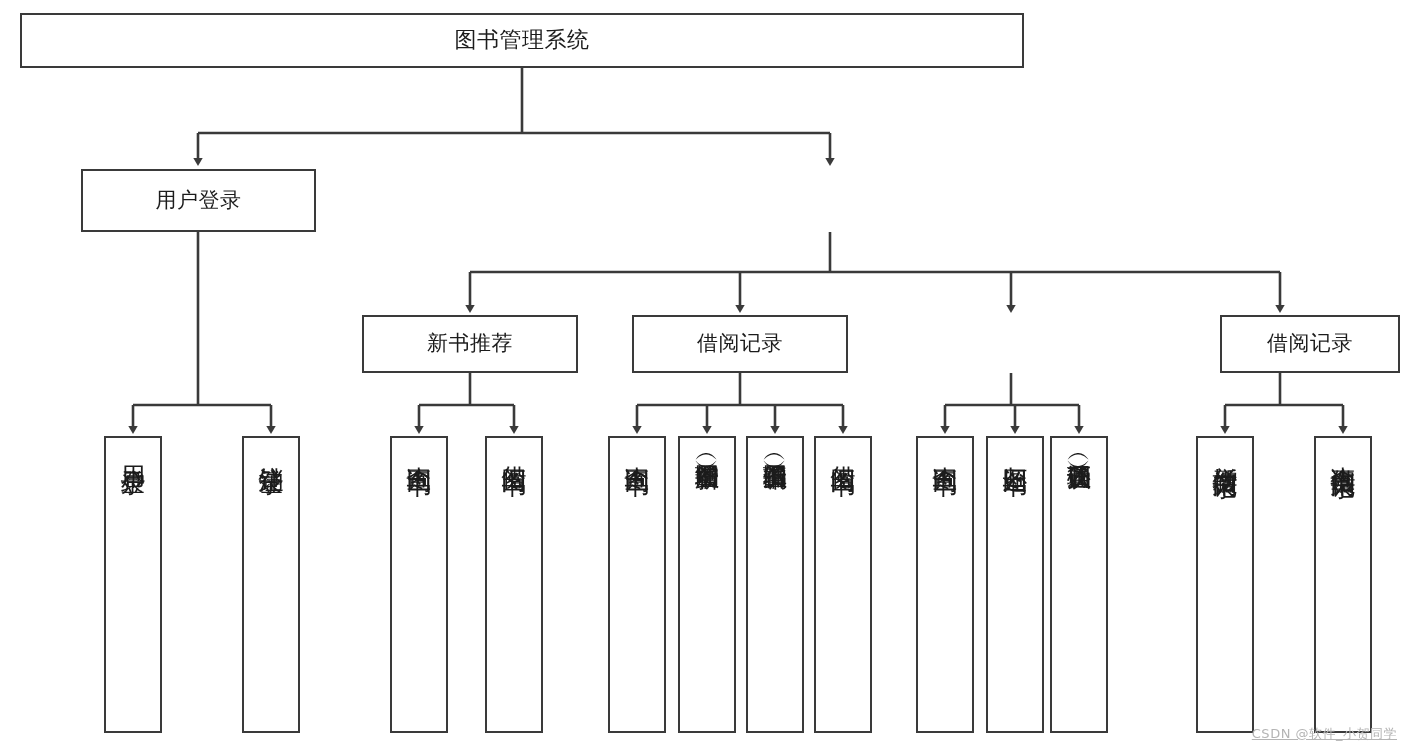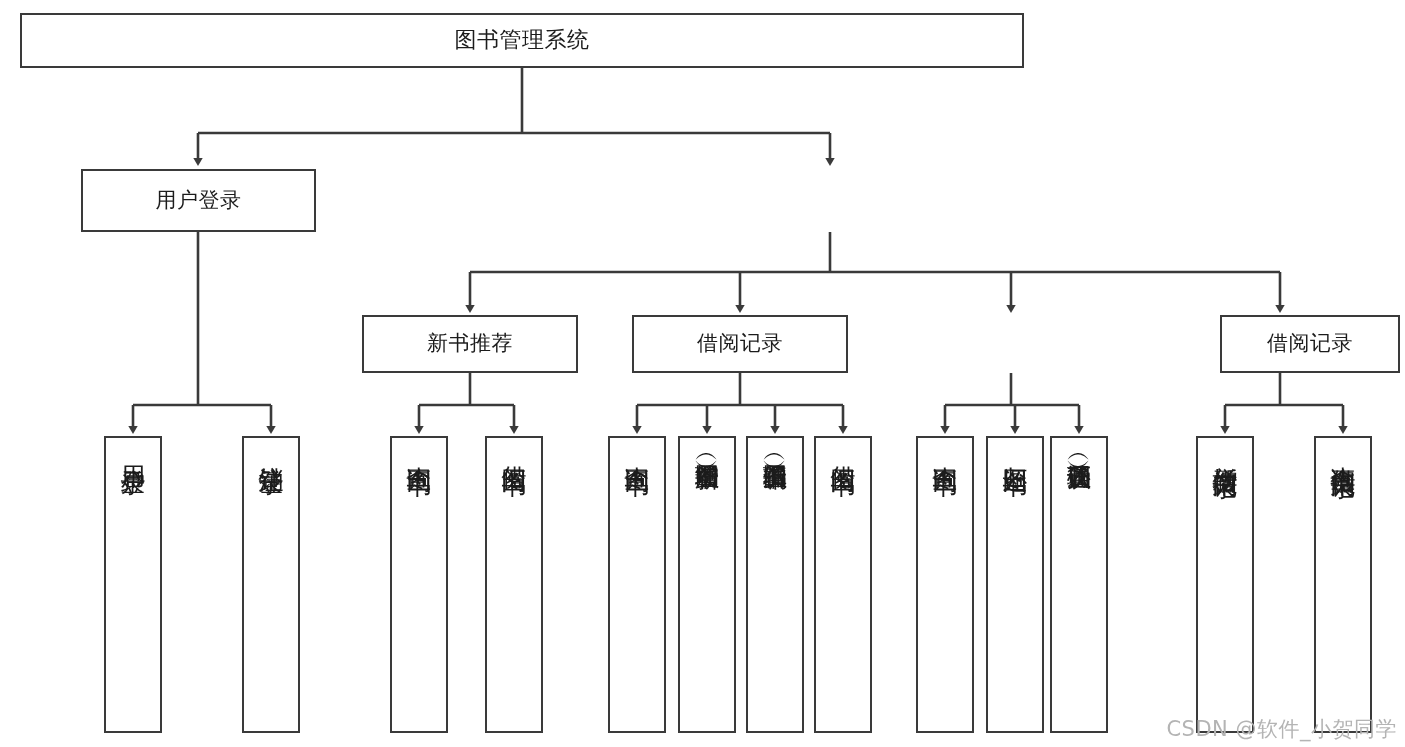--- a/index.html
+++ b/index.html
@@ -62,26 +62,27 @@
     white-space: pre-line;
   }
   .node.vert.tall .label {
     font-size: 24px;
     letter-spacing: 0px;
   }
   #watermark {
     position: absolute;
     right: 8px;
     bottom: 4px;
-    font-size: 21px;
+    font-size: 13px;
     color: #b4b4b4;
     letter-spacing: 0.5px;
     z-index: 5;
     white-space: nowrap;
     font-family: "DejaVu Sans", "Liberation Sans", sans-serif;
+    text-decoration: underline;
   }
 </style>
 </head>
 <body>
 
 <div id="diagram">
 
   <svg id="edges" viewBox="0 0 1405 747" xmlns="http://www.w3.org/2000/svg">
     <defs>
       <marker id="arrow" markerWidth="9" markerHeight="10" refX="0.5" refY="5" orient="auto" markerUnits="userSpaceOnUse">

